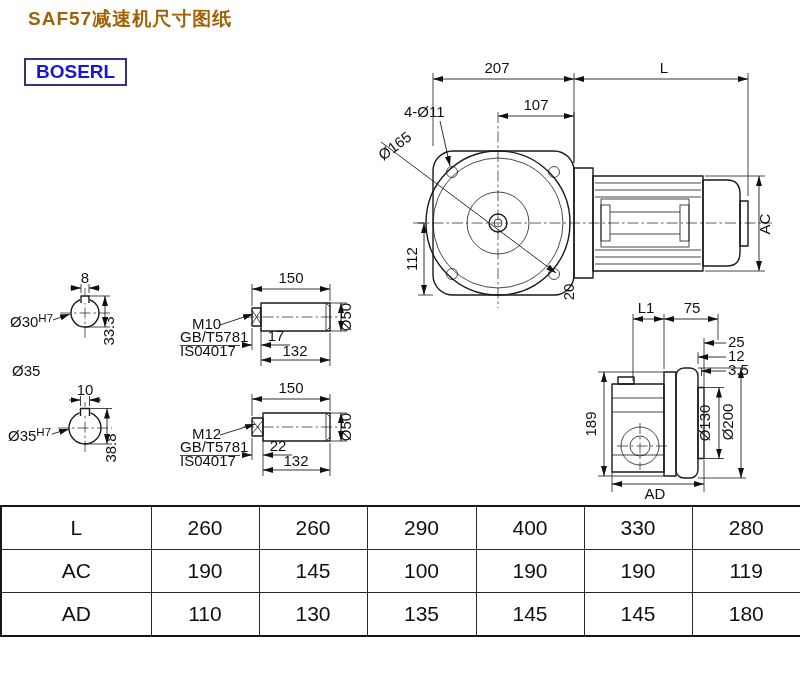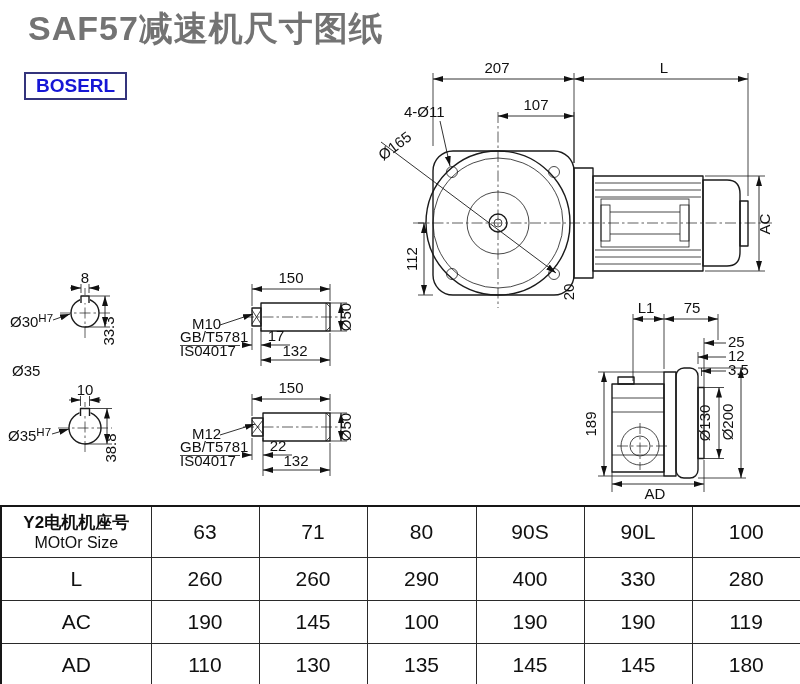--- a/index.html
+++ b/index.html
@@ -1,20 +1,20 @@
 <!DOCTYPE html>
 <html><head>
 <meta charset="utf-8">
 <style>
   html,body{margin:0;padding:0;background:#fff;}
   .page{position:relative;width:800px;height:684px;background:#fff;overflow:hidden;
         font-family:"Liberation Sans",sans-serif;color:#111;}
-  .title{position:absolute;top:6px;left:28px;margin:0;font-size:34px;font-weight:700;
-         letter-spacing:1px;color:#737373;text-align:center;}
-  .logo{position:absolute;top:72px;left:24px;border:2px solid #34347c;background:#fff;
+  .title{position:absolute;top:6px;left:28px;margin:0;font-size:19px;font-weight:700;
+         letter-spacing:1px;color:#a16207;text-align:center;}
+  .logo{position:absolute;top:58px;left:24px;border:2px solid #34347c;background:#fff;
         color:#1616d6;font-weight:700;font-size:19px;line-height:24px;padding:0 10px;}
   svg.drawing{position:absolute;top:0;left:0;}
   
   .ln{stroke:#1b1b1b;stroke-width:1.4;fill:none;stroke-linejoin:round;}
   .tn{stroke:#1b1b1b;stroke-width:0.8;fill:none;}
   .cl{stroke:#1b1b1b;stroke-width:0.7;fill:none;stroke-dasharray:11 3 2.5 3;}
   .dm{stroke:#1b1b1b;stroke-width:0.9;fill:none;marker-start:url(#arr);marker-end:url(#arr);}
   .de{stroke:#1b1b1b;stroke-width:0.9;fill:none;marker-end:url(#arr);}
   .wf{fill:#fff;stroke:none;}
   text.dtxt{font-family:"Liberation Sans",sans-serif;font-size:15px;fill:#111;}
@@ -239,32 +239,20 @@
     <colgroup>
       <col style="width:150px">
         <col style="width:108px">
         <col style="width:108px">
       <col style="width:109px">
         <col style="width:108px">
         <col style="width:108px">
         <col style="width:109px">
     </colgroup>
     <tbody>
-      <tr class="hdr">
-        <td class="lbl">
-          <div class="hdr-cn">Y2电机机座号</div>
-          <div class="hdr-en">MOtOr Size</div>
-        </td>
-        <td>63</td>
-        <td>71</td>
-        <td>80</td>
-        <td>90S</td>
-        <td>90L</td>
-        <td>100</td>
-      </tr>
       <tr class="row">
         <td class="lbl">L</td>
         <td>260</td>
         <td>260</td>
         <td>290</td>
         <td>400</td>
         <td>330</td>
         <td>280</td>
       </tr>
       <tr class="row">

